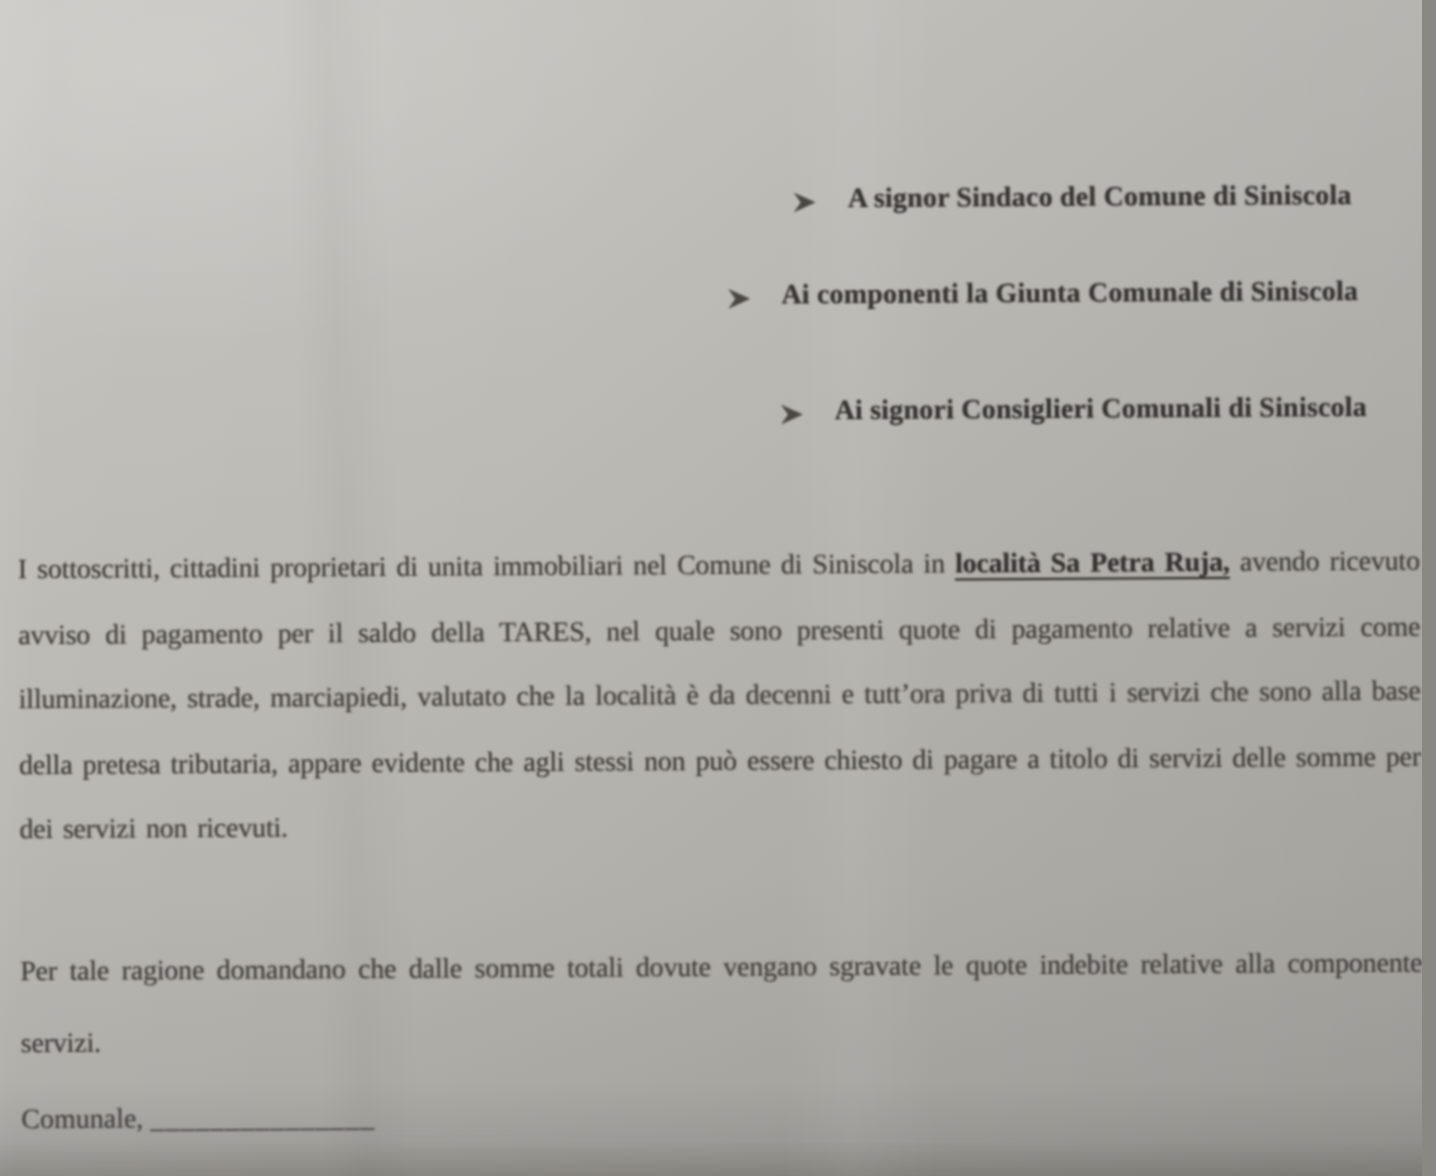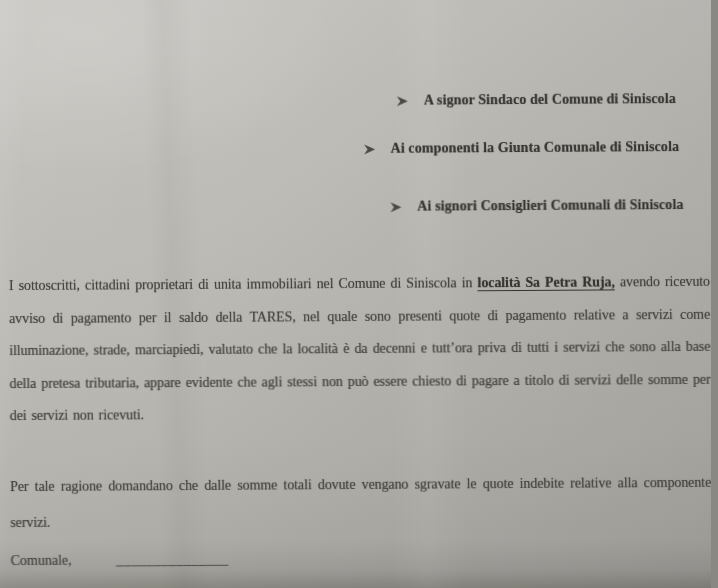--- a/index.html
+++ b/index.html
@@ -83,21 +83,21 @@
   }
   .closing {
     position: absolute;
     left: 9px;
     top: 551px;
     font-size: 14px;
     color: #45433f;
     text-shadow: 0 0 0.8px rgba(64,62,58,0.5);
     white-space: nowrap;
   }
-  .closing .blank { letter-spacing: 0.5px; margin-left: 41px; }
+  .closing .blank { letter-spacing: 0.5px; }
 </style>
 </head>
 <body>
 
 <div class="photo">
   <div class="content">
 
     <div class="recipient r1">
       <span class="bullet">
         <svg viewBox="0 0 13 11" width="13" height="11">

